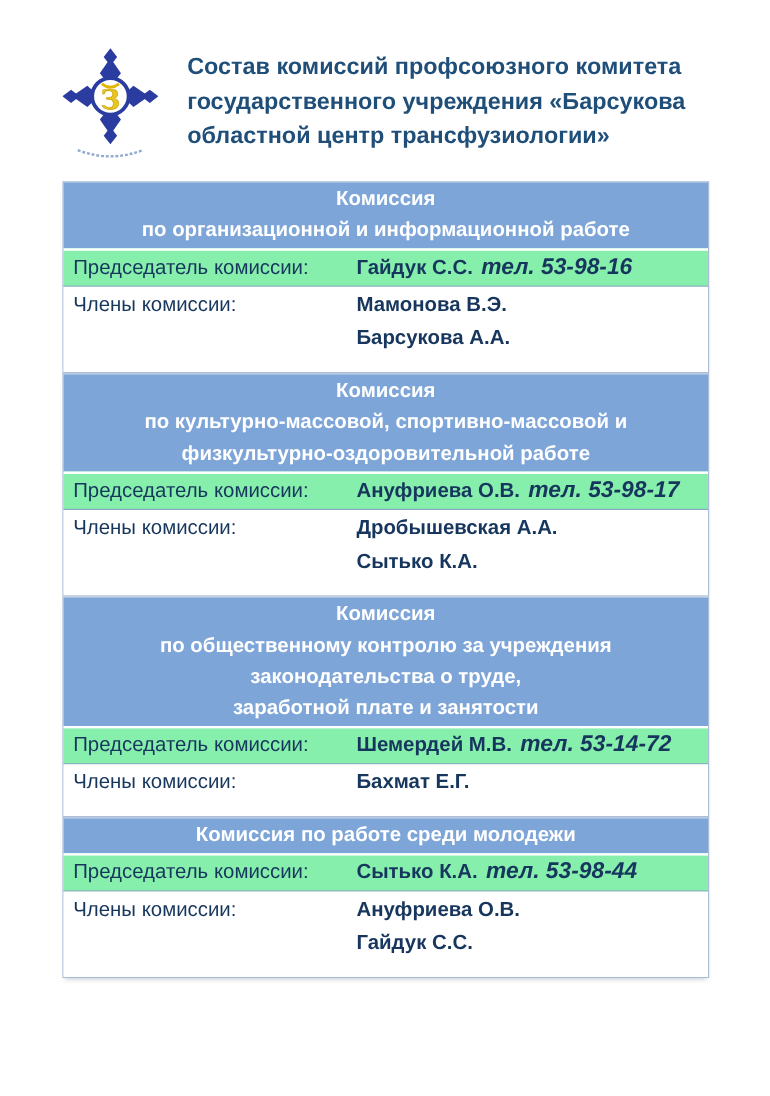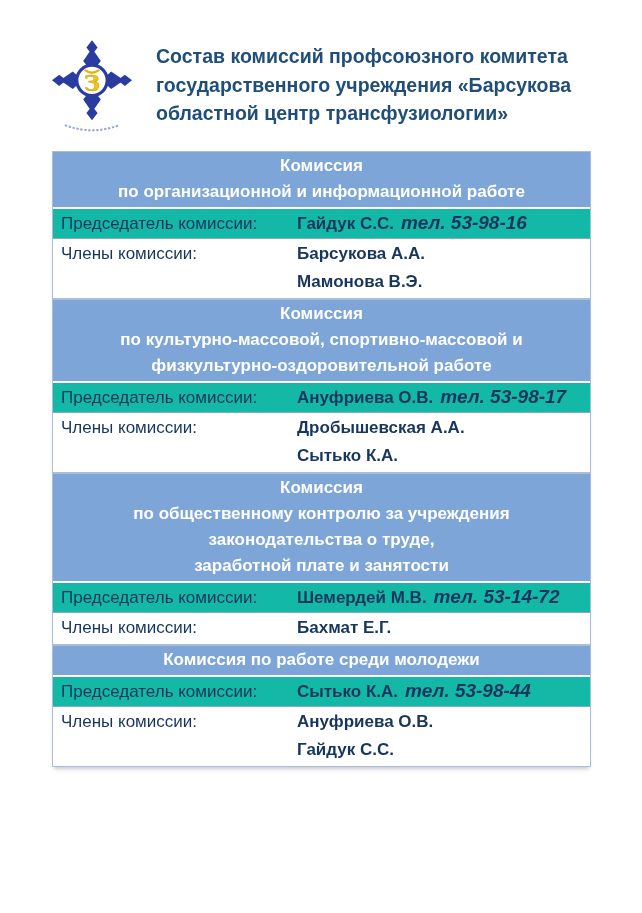--- a/index.html
+++ b/index.html
@@ -37,27 +37,27 @@
     font-size:17px;line-height:26px;
     text-align:center;
     padding:1px 4px 2px 4px;
   }
   .table-header span{display:block;}
   .row{display:flex;font-size:17px;}
   .cell{box-sizing:border-box;}
   .cell.label{width:242px;padding:0 4px 0 8px;flex:0 0 auto;}
   .cell.value{flex:1;padding:0 4px 0 2px;}
   .chair-row{
-    background:#14b8a6;
+    background:#86efac;
     border-top:2px solid #ffffff;
     border-bottom:1px solid #8CA6C6;
     align-items:baseline;
     height:29px;line-height:27px;
   }
-  .members-row{background:#ffffff;padding:1px 0 2px 0;}
+  .members-row{background:#ffffff;padding:1px 0 14px 0;}
   .members-row .cell{line-height:28px;}
   .person-name{font-weight:bold;}
   .member-line{font-weight:bold;line-height:28px;}
   .phone{
     font-style:italic;font-weight:600;
     font-size:19px;margin-left:7px;
     white-space:nowrap;
   }
 </style>
 </head>
@@ -99,22 +99,22 @@
         </div>
     <div class="row chair-row">
       <div class="cell label">Председатель комиссии:</div>
       <div class="cell value">
         <span class="person-name">Гайдук С.С.</span><span class="phone">тел. 53-98-16</span>
       </div>
     </div>
     <div class="row members-row">
       <div class="cell label">Члены комиссии:</div>
       <div class="cell value">
+            <div class="member-line">Мамонова В.Э.</div>
             <div class="member-line">Барсукова А.А.</div>
-            <div class="member-line">Мамонова В.Э.</div>
           </div>
     </div>
   </section>
 
   <section class="commission-table">
     <div class="table-header">
           <span>Комиссия</span>
           <span>по культурно-массовой, спортивно-массовой и</span>
           <span>физкультурно-оздоровительной работе</span>
         </div>

